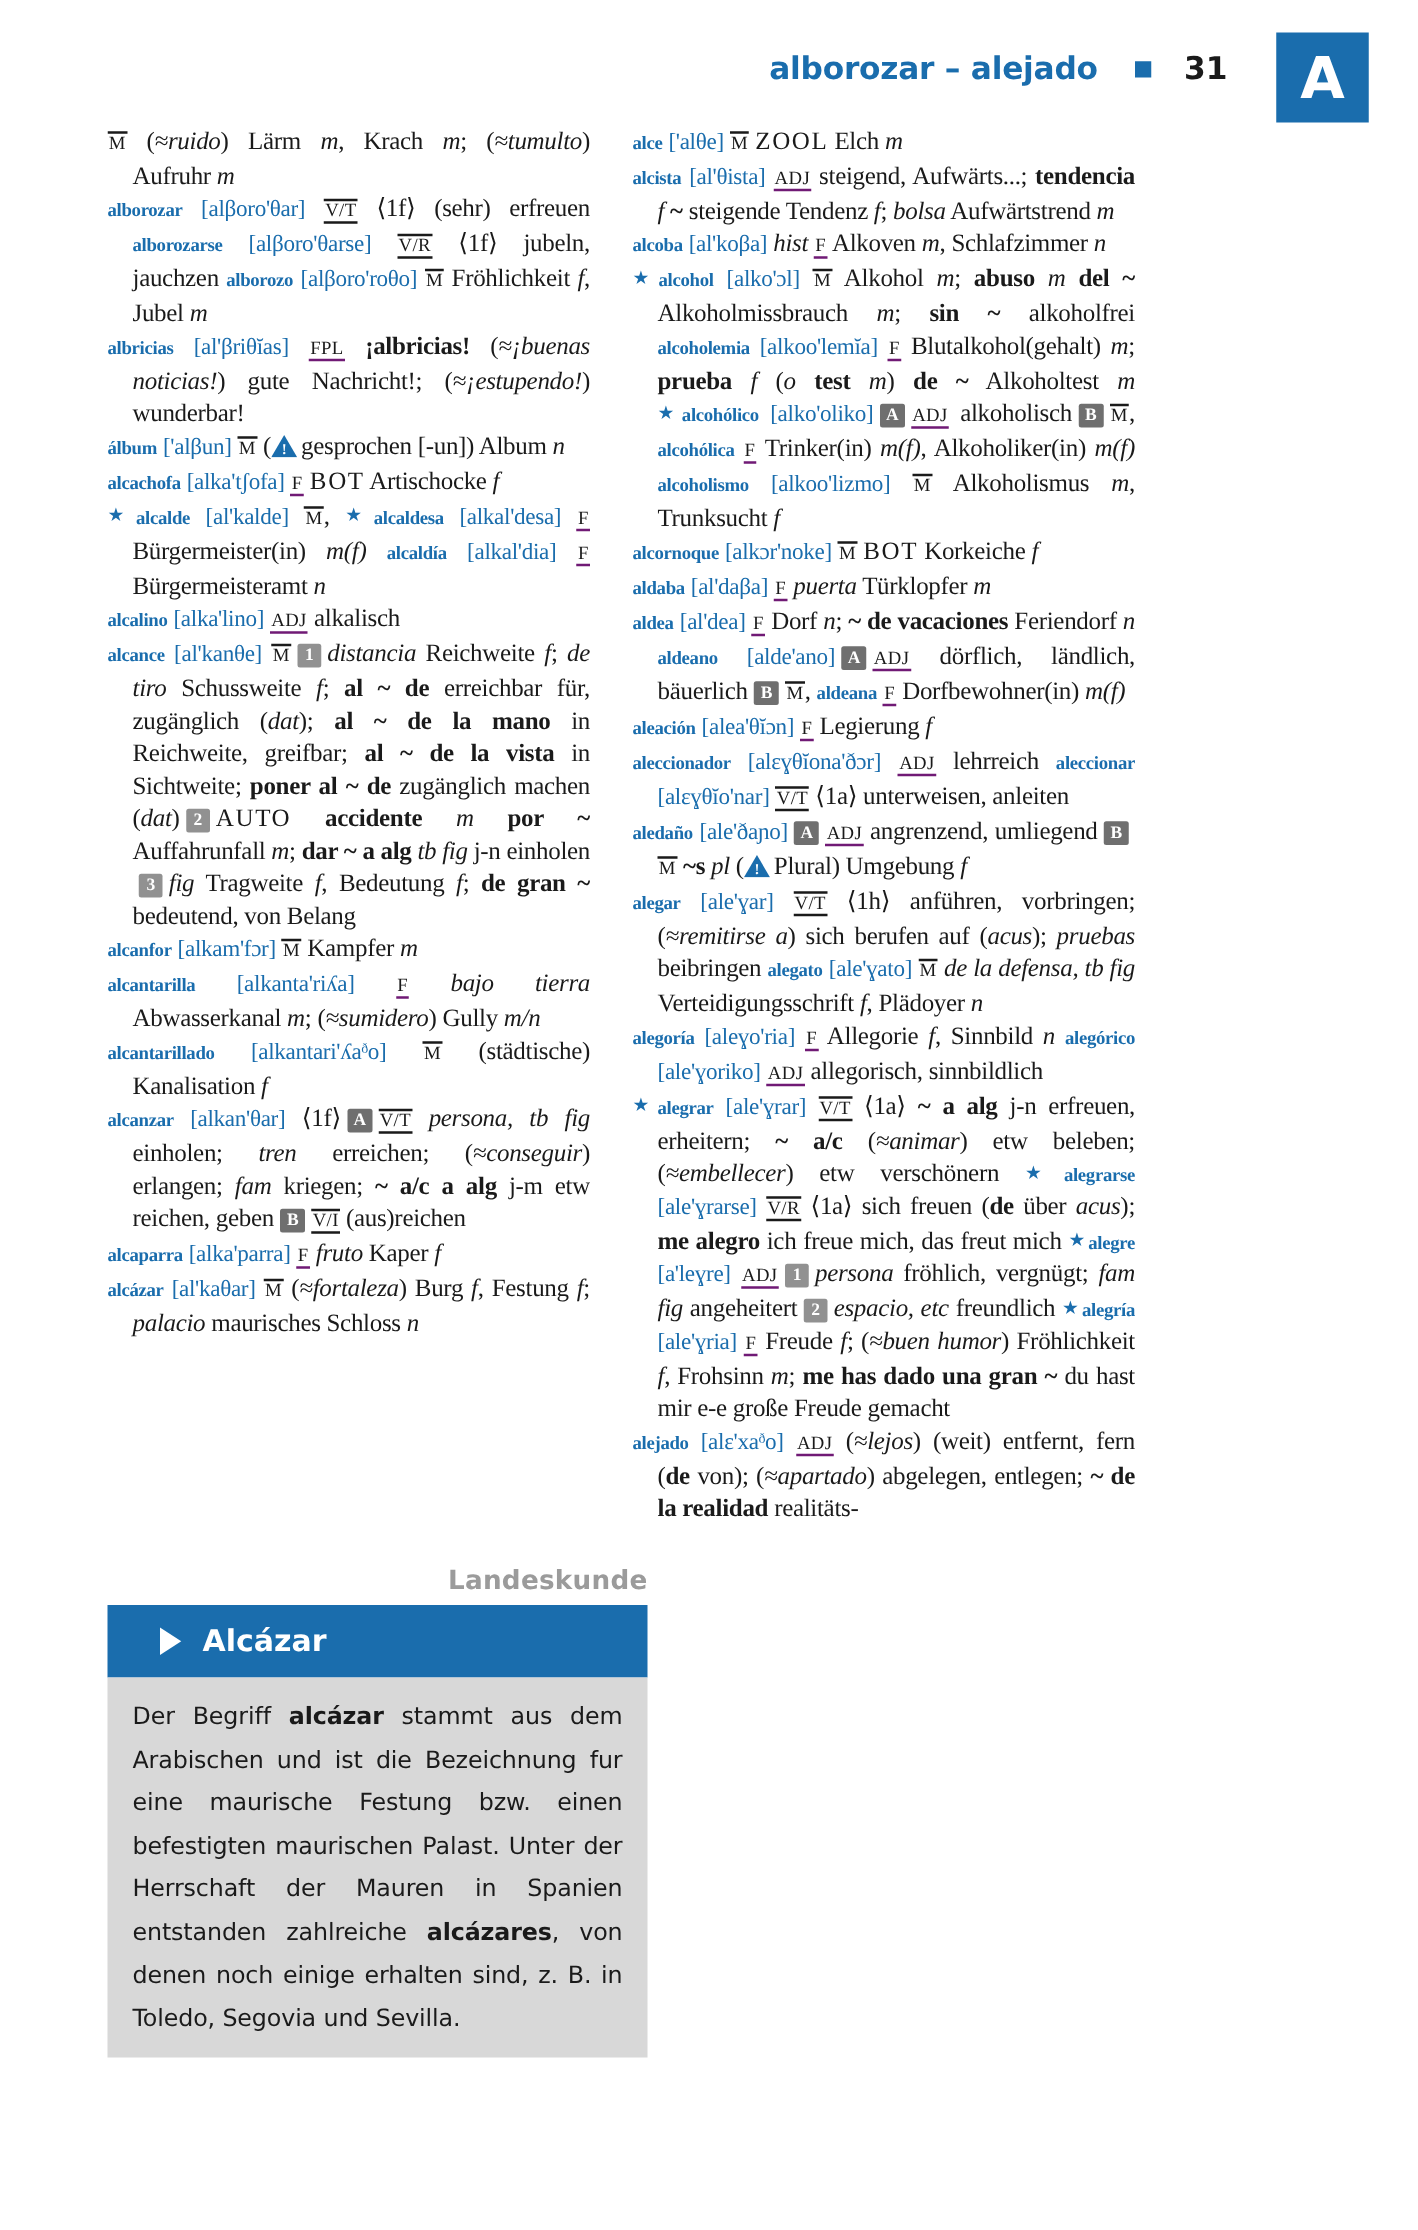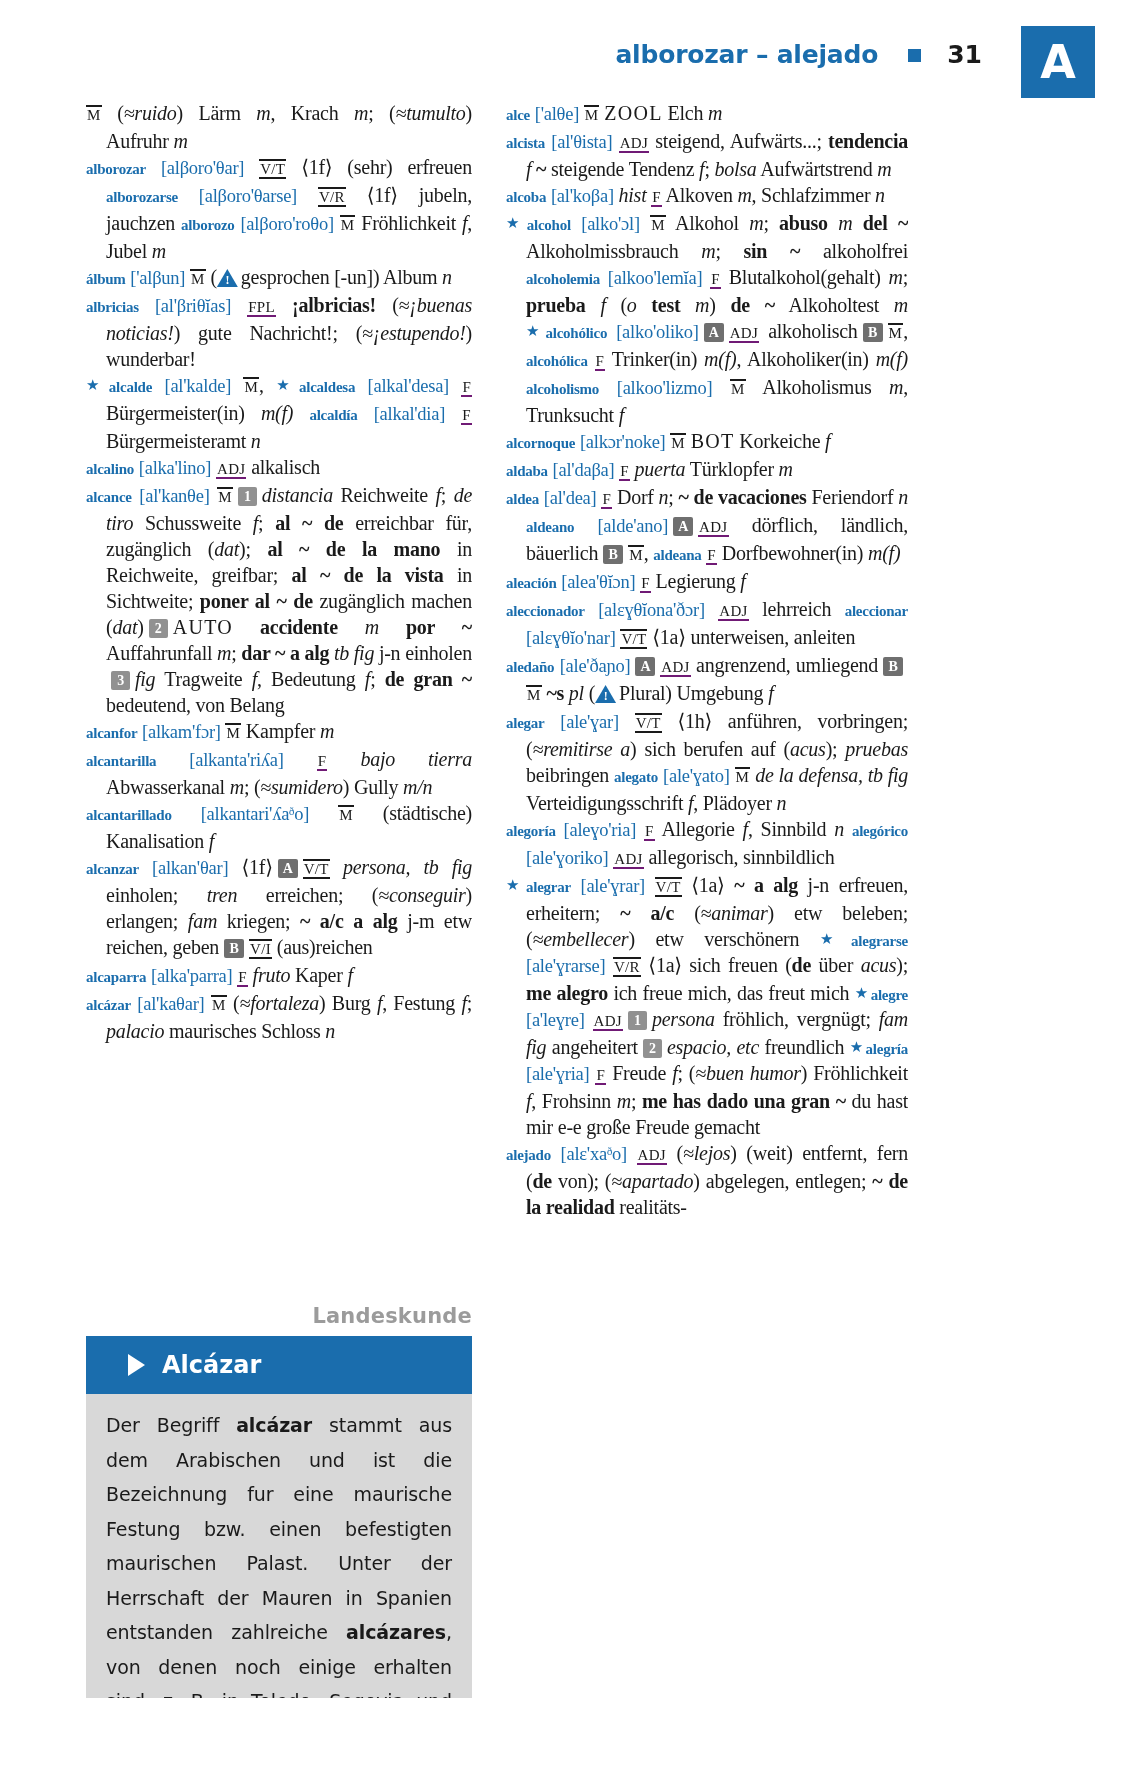--- a/index.html
+++ b/index.html
@@ -36,21 +36,21 @@
       text-align:center;font-size:14px;font-weight:bold;border-radius:2px;margin:0 5px;
       vertical-align:1px;text-indent:0;}
   .ab{display:inline-block;background:#6f6f6f;color:#fff;width:20px;height:19px;line-height:19px;
       text-align:center;font-size:14px;font-weight:bold;border-radius:2px;margin:0 5px;
       vertical-align:1px;text-indent:0;}
   .warn{display:inline-block;width:21px;height:18px;background:var(--blue);
         clip-path:polygon(50% 0,100% 100%,0 100%);color:#fff;font-size:12px;font-weight:bold;
         text-align:center;line-height:22px;vertical-align:0;margin-right:3px;text-indent:0;}
 
   
-  .infobox{position:absolute;left:86px;top:1304px;width:386px;}
+  .infobox{position:absolute;left:86px;top:1252px;width:432px;}
   .info-label{text-align:right;color:#9b9b9b;font-weight:bold;font-size:21px;margin-bottom:8px;letter-spacing:0.2px;}
   .info-bar{height:58px;background:var(--blue);color:#fff;display:flex;align-items:center;
             padding-left:42px;font-size:24px;font-weight:bold;box-sizing:border-box;}
   .tri{width:0;height:0;border-left:17px solid #fff;border-top:11px solid transparent;
        border-bottom:11px solid transparent;margin-right:17px;flex:none;}
   .info-body{background:#d8d8d8;height:304px;box-sizing:border-box;padding:14px 20px 0 20px;
              font-size:19px;line-height:34.5px;text-align:justify;overflow:hidden;letter-spacing:-0.1px;}
 </style>
 </head>
 <body>
@@ -60,22 +60,23 @@
   <div class="header-row">
     <span class="head-range">alborozar – alejado</span>
     <span class="head-square"></span>
     <span class="head-page">31</span>
   </div>
   <div class="letter-tab">A</div>
 
   <div class="col col-left" lang="de">
       <p class="entry"><span class="pos l-t">M</span> (<span class="i">≈ruido</span>) Lärm <span class="i">m</span>, Krach <span class="i">m</span>; (<span class="i">≈tumulto</span>) Aufruhr <span class="i">m</span></p>
       <p class="entry"><span class="hw">alborozar</span> <span class="ipa">[alβoro'θar]</span> <span class="pos l-tb">V/T</span> ⟨1f⟩ (sehr) erfreuen <span class="hw">alborozarse</span> <span class="ipa">[alβoro'θarse]</span> <span class="pos l-tb">V/R</span> ⟨1f⟩ jubeln, jauchzen <span class="hw">alborozo</span> <span class="ipa">[alβoro'roθo]</span> <span class="pos l-t">M</span> Fröhlichkeit <span class="i">f</span>, Jubel <span class="i">m</span></p>
+      <p class="entry"><span class="hw">albricias</span> <span class="ipa">[al'βriθĭas]</span> <span class="pos l-b">FPL</span> <span class="b">¡albricias!</span> (<span class="i">≈¡buenas noticias!</span>) gute Nachricht!; (<span class="i">≈¡estupendo!</span>) wunderbar!</p>
       <p class="entry"><span class="hw">álbum</span> <span class="ipa">['alβun]</span> <span class="pos l-t">M</span> (<span class="warn">!</span>gesprochen [-un]) Album <span class="i">n</span></p>
-      <p class="entry"><span class="hw">albricias</span> <span class="ipa">[al'βriθĭas]</span> <span class="pos l-b">FPL</span> <span class="b">¡albricias!</span> (<span class="i">≈¡buenas noticias!</span>) gute Nachricht!; (<span class="i">≈¡estupendo!</span>) wunderbar!</p>
+      <p class="entry"><span class="hw">alcachofa</span> <span class="ipa">[alka'tʃofa]</span> <span class="pos l-b">F</span> <span class="sc">BOT</span> Artischocke <span class="i">f</span></p>
       <p class="entry"><span class="star">★</span><span class="hw">alcalde</span> <span class="ipa">[al'kalde]</span> <span class="pos l-t">M</span>, <span class="star">★</span><span class="hw">alcaldesa</span> <span class="ipa">[alkal'desa]</span> <span class="pos l-b">F</span> Bürgermeister(in) <span class="i">m(f)</span> <span class="hw">alcaldía</span> <span class="ipa">[alkal'dia]</span> <span class="pos l-b">F</span> Bürgermeisteramt <span class="i">n</span></p>
       <p class="entry"><span class="hw">alcalino</span> <span class="ipa">[alka'lino]</span> <span class="pos l-b">ADJ</span> alkalisch</p>
       <p class="entry"><span class="hw">alcance</span> <span class="ipa">[al'kanθe]</span> <span class="pos l-t">M</span><span class="nm">1</span><span class="i">distancia</span> Reichweite <span class="i">f</span>; <span class="i">de tiro</span> Schussweite <span class="i">f</span>; <span class="b">al ~ de</span> erreichbar für, zugänglich (<span class="i">dat</span>); <span class="b">al ~ de la mano</span> in Reichweite, greifbar; <span class="b">al ~ de la vista</span> in Sichtweite; <span class="b">poner al ~ de</span> zugänglich machen (<span class="i">dat</span>)<span class="nm">2</span><span class="sc">AUTO</span> <span class="b">accidente</span> <span class="i">m</span> <span class="b">por ~</span> Auffahrunfall <span class="i">m</span>; <span class="b">dar ~ a alg</span> <span class="i">tb fig</span> j-n einholen<span class="nm">3</span><span class="i">fig</span> Tragweite <span class="i">f</span>, Bedeutung <span class="i">f</span>; <span class="b">de gran ~</span> bedeutend, von Belang</p>
       <p class="entry"><span class="hw">alcanfor</span> <span class="ipa">[alkam'fɔr]</span> <span class="pos l-t">M</span> Kampfer <span class="i">m</span></p>
       <p class="entry"><span class="hw">alcantarilla</span> <span class="ipa">[alkanta'riʎa]</span> <span class="pos l-b">F</span> <span class="i">bajo tierra</span> Abwasserkanal <span class="i">m</span>; (<span class="i">≈sumidero</span>) Gully <span class="i">m/n</span></p>
       <p class="entry"><span class="hw">alcantarillado</span> <span class="ipa">[alkantari'ʎaᶞo]</span> <span class="pos l-t">M</span> (städtische) Kanalisation <span class="i">f</span></p>
       <p class="entry"><span class="hw">alcanzar</span> <span class="ipa">[alkan'θar]</span> ⟨1f⟩<span class="ab">A</span><span class="pos l-tb">V/T</span> <span class="i">persona, tb fig</span> einholen; <span class="i">tren</span> erreichen; (<span class="i">≈conseguir</span>) erlangen; <span class="i">fam</span> kriegen; <span class="b">~ a/c a alg</span> j-m etw reichen, geben<span class="ab">B</span><span class="pos l-tb">V/I</span> (aus)reichen</p>
       <p class="entry"><span class="hw">alcaparra</span> <span class="ipa">[alka'parra]</span> <span class="pos l-b">F</span> <span class="i">fruto</span> Kaper <span class="i">f</span></p>
       <p class="entry"><span class="hw">alcázar</span> <span class="ipa">[al'kaθar]</span> <span class="pos l-t">M</span> (<span class="i">≈fortaleza</span>) Burg <span class="i">f</span>, Festung <span class="i">f</span>; <span class="i">palacio</span> maurisches Schloss <span class="i">n</span></p>
     </div>

